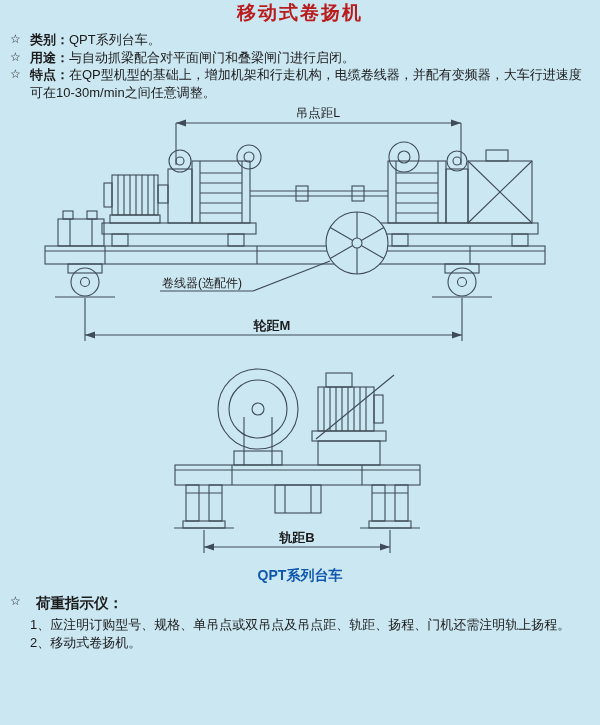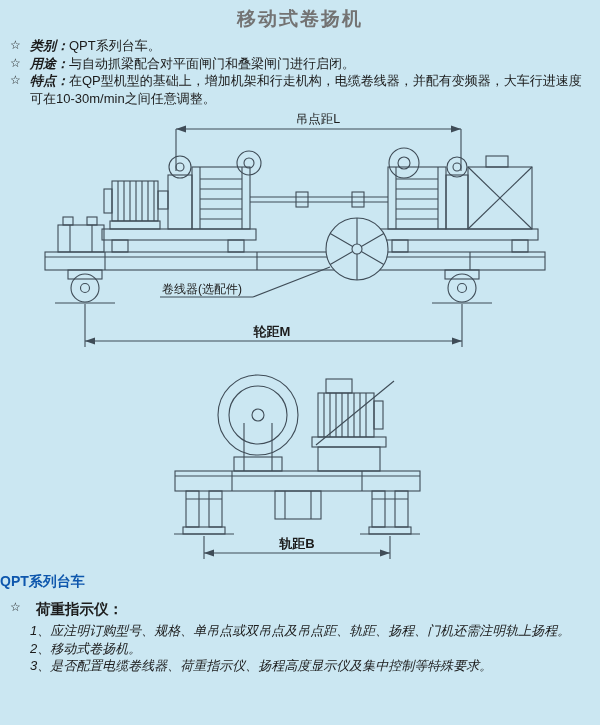--- a/index.html
+++ b/index.html
@@ -5,36 +5,36 @@
   * { margin:0; padding:0; box-sizing:border-box; }
   html,body { width:600px; }
   .page {
     width:600px; height:725px;
     background:#cbe7f2;
     font-family:"Liberation Sans","DejaVu Sans",sans-serif;
     color:#1b1b1b;
     overflow:hidden;
   }
   .title {
-    text-align:center; color:#737373; font-size:19px; font-weight:bold;
-    padding-top:6px; letter-spacing:2px;
+    text-align:center; color:#b91c1c; font-size:19px; font-weight:bold;
+    letter-spacing:2px;
   }
   .bullets { margin:5px 12px 0 10px; }
   .bullet { display:flex; font-size:13px; line-height:17.5px; }
   .star { flex:0 0 20px; font-size:12px; }
   .bcontent { flex:1; }
-  .blabel { font-weight:bold;font-style:italic; }
+  .blabel { font-weight:bold; }
   svg { display:block; }
   .svg1 { margin-top:2px; }
-  .caption { text-align:left; color:#0e57ad; font-weight:bold; font-size:14px; margin-top:2px; }
+  .caption { text-align:center; color:#0e57ad; font-weight:bold; font-size:14px; margin-top:2px; }
   .ordering { margin:9px 14px 0 10px; }
   .ord-header { display:flex; font-size:14.5px; font-weight:bold; }
   .ord-header .star { flex:0 0 26px; font-weight:normal; }
   .ord-items { margin:3px 0 0 20px; }
-  .ord-items p { font-size:13px; line-height:17.5px;font-style:italic; }
+  .ord-items p { font-size:13px; line-height:17.5px; }
   .dwg-text { font-family:"Liberation Sans","DejaVu Sans",sans-serif; }
 </style>
 </head>
 <body>
 
 <div class="page">
 
   <div class="title">移动式卷扬机</div>
 
   <div class="bullets">
@@ -227,17 +227,16 @@
   <div class="caption">QPT系列台车</div>
 
   <div class="ordering">
     <div class="ord-header">
       <span class="star">☆</span>
       <span>荷重指示仪：</span>
     </div>
     <div class="ord-items">
       <p><span>1、</span><span>应注明订购型号、规格、单吊点或双吊点及吊点距、轨距、扬程、门机还需注明轨上扬程。</span></p>
       <p><span>2、</span><span>移动式卷扬机。</span></p>
-      <p><span>3、</span><span>是否配置电缆卷线器、荷重指示仪、扬程高度显示仪及集中控制等特殊要求。</span></p>
     </div>
   </div>
 
 </div>
 
 </body></html>

